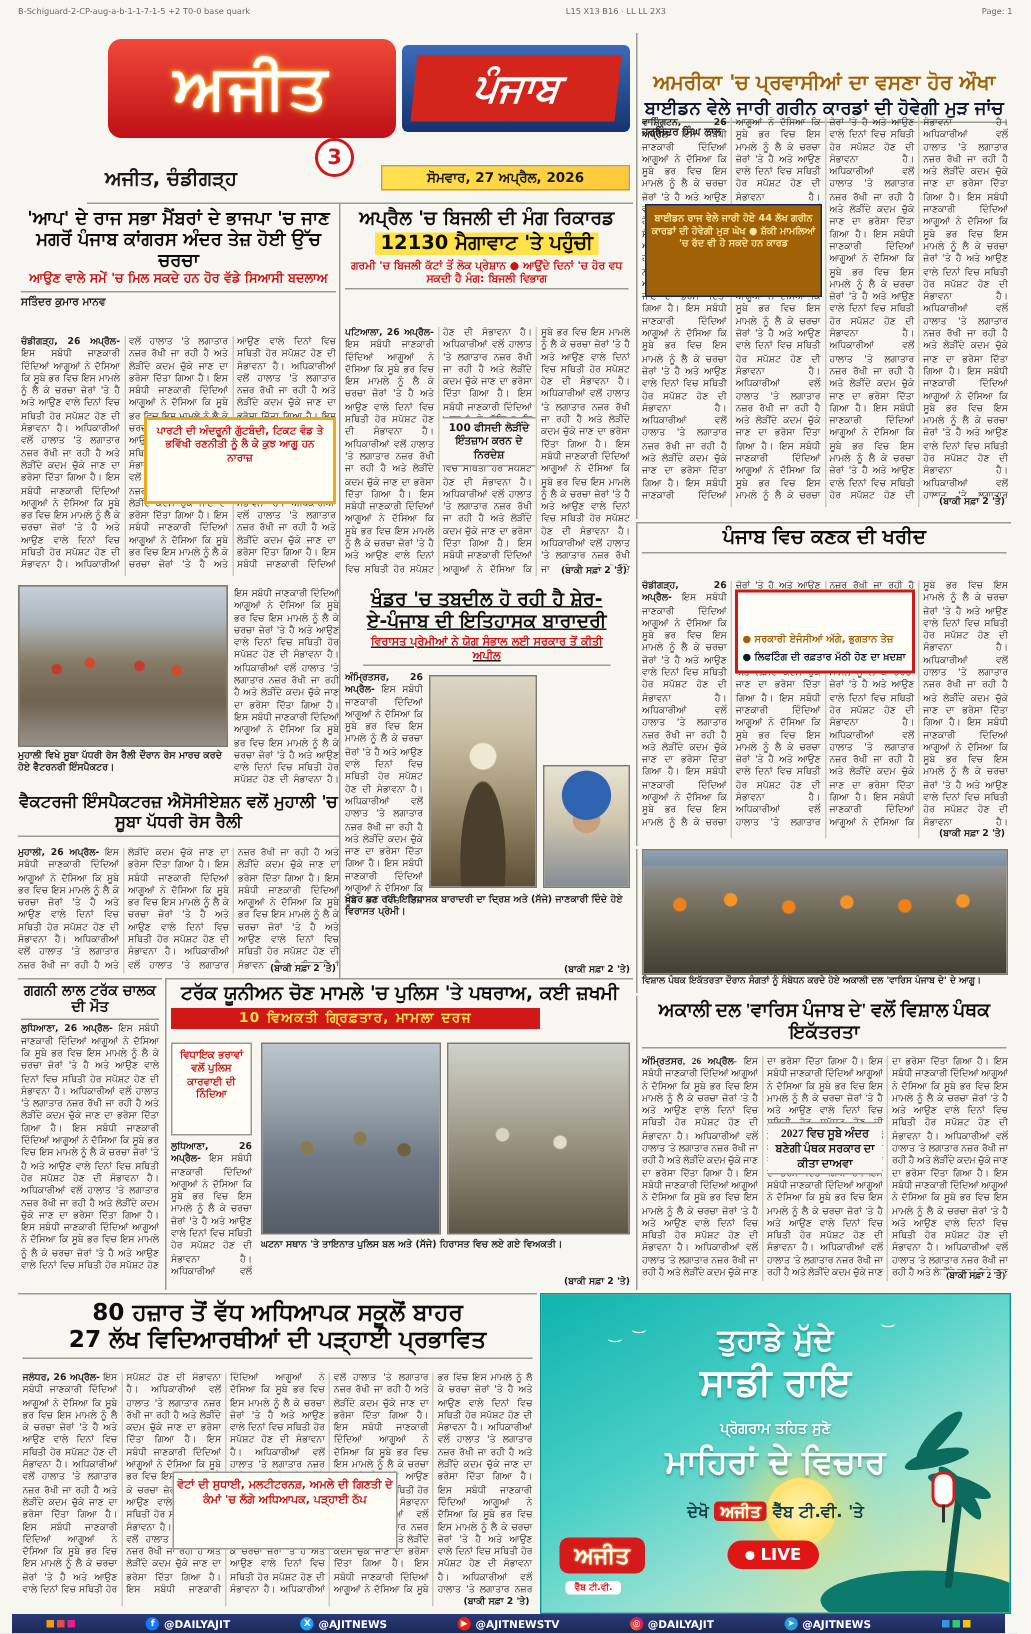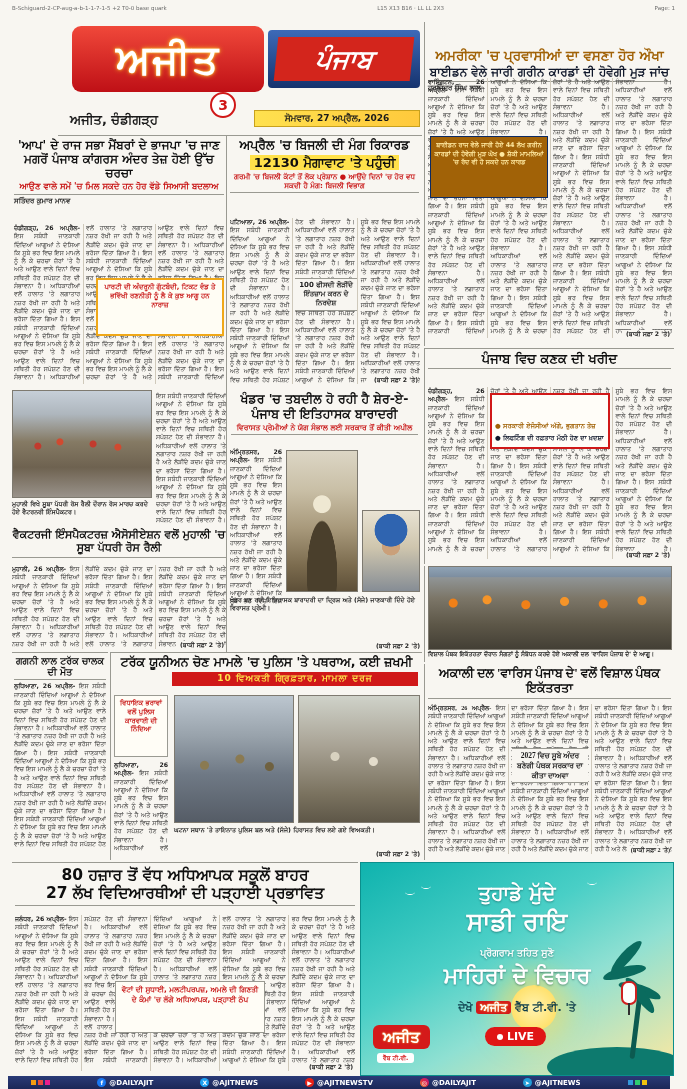--- a/index.html
+++ b/index.html
@@ -203,21 +203,21 @@
     <div class="rule"></div>
     <div class="abs" style="left:0;top:36px;width:214px;height:84px;">
       <div class="body" style="height:84px;column-count:3;">
         <span class="dl">ਮੁਹਾਲੀ, 26 ਅਪ੍ਰੈਲ-</span>
         <span>ਇਸ ਸਬੰਧੀ ਜਾਣਕਾਰੀ ਦਿੰਦਿਆਂ ਆਗੂਆਂ ਨੇ ਦੱਸਿਆ ਕਿ ਸੂਬੇ ਭਰ ਵਿਚ ਇਸ ਮਾਮਲੇ ਨੂੰ ਲੈ ਕੇ ਚਰਚਾ ਜ਼ੋਰਾਂ 'ਤੇ ਹੈ ਅਤੇ ਆਉਣ ਵਾਲੇ ਦਿਨਾਂ ਵਿਚ ਸਥਿਤੀ ਹੋਰ ਸਪੱਸ਼ਟ ਹੋਣ ਦੀ ਸੰਭਾਵਨਾ ਹੈ। ਅਧਿਕਾਰੀਆਂ ਵਲੋਂ ਹਾਲਾਤ 'ਤੇ ਲਗਾਤਾਰ ਨਜ਼ਰ ਰੱਖੀ ਜਾ ਰਹੀ ਹੈ ਅਤੇ ਲੋੜੀਂਦੇ ਕਦਮ ਚੁੱਕੇ ਜਾਣ ਦਾ ਭਰੋਸਾ ਦਿੱਤਾ ਗਿਆ ਹੈ। ਇਸ ਸਬੰਧੀ ਜਾਣਕਾਰੀ ਦਿੰਦਿਆਂ ਆਗੂਆਂ ਨੇ ਦੱਸਿਆ ਕਿ ਸੂਬੇ ਭਰ ਵਿਚ ਇਸ ਮਾਮਲੇ ਨੂੰ ਲੈ ਕੇ ਚਰਚਾ ਜ਼ੋਰਾਂ 'ਤੇ ਹੈ ਅਤੇ ਆਉਣ ਵਾਲੇ ਦਿਨਾਂ ਵਿਚ ਸਥਿਤੀ ਹੋਰ ਸਪੱਸ਼ਟ ਹੋਣ ਦੀ ਸੰਭਾਵਨਾ ਹੈ। ਅਧਿਕਾਰੀਆਂ ਵਲੋਂ ਹਾਲਾਤ 'ਤੇ ਲਗਾਤਾਰ ਨਜ਼ਰ ਰੱਖੀ ਜਾ ਰਹੀ ਹੈ ਅਤੇ ਲੋੜੀਂਦੇ ਕਦਮ ਚੁੱਕੇ ਜਾਣ ਦਾ ਭਰੋਸਾ ਦਿੱਤਾ ਗਿਆ ਹੈ। ਇਸ ਸਬੰਧੀ ਜਾਣਕਾਰੀ ਦਿੰਦਿਆਂ ਆਗੂਆਂ ਨੇ ਦੱਸਿਆ ਕਿ ਸੂਬੇ ਭਰ ਵਿਚ ਇਸ ਮਾਮਲੇ ਨੂੰ ਲੈ ਕੇ ਚਰਚਾ ਜ਼ੋਰਾਂ 'ਤੇ ਹੈ ਅਤੇ ਆਉਣ ਵਾਲੇ ਦਿਨਾਂ ਵਿਚ ਸਥਿਤੀ ਹੋਰ ਸਪੱਸ਼ਟ ਹੋਣ ਦੀ ਸੰਭਾਵਨਾ ਹੈ। ਅਧਿਕਾਰੀਆਂ ਵਲੋਂ ਹਾਲਾਤ 'ਤੇ ਲਗਾਤਾਰ ਨਜ਼ਰ ਰੱਖੀ ਜਾ ਰਹੀ ਹੈ ਅਤੇ ਲੋੜੀਂਦੇ ਕਦਮ ਚੁੱਕੇ ਜਾਣ ਦਾ ਭਰੋਸਾ ਦਿੱਤਾ ਗਿਆ ਹੈ। ਇਸ ਸਬੰਧੀ ਜਾਣਕਾਰੀ ਦਿੰਦਿਆਂ ਆਗੂਆਂ ਨੇ ਦੱਸਿਆ ਕਿ ਸੂਬੇ ਭਰ ਵਿਚ ਇਸ ਮਾਮਲੇ ਨੂੰ ਲੈ ਕੇ ਚਰਚਾ ਜ਼ੋਰਾਂ 'ਤੇ ਹੈ ਅਤੇ ਆਉਣ ਵਾਲੇ ਦਿਨਾਂ ਵਿਚ ਸਥਿਤੀ ਹੋਰ ਸਪੱਸ਼ਟ ਹੋਣ ਦੀ ਸੰਭਾਵਨਾ ਹੈ। ਅਧਿਕਾਰੀਆਂ ਵਲੋਂ ਹਾਲਾਤ 'ਤੇ ਲਗਾਤਾਰ ਨਜ਼ਰ ਰੱਖੀ ਜਾ ਰਹੀ ਹੈ ਅਤੇ ਲੋੜੀਂਦੇ ਕਦਮ ਚੁੱਕੇ ਜਾਣ ਦਾ ਭਰੋਸਾ ਦਿੱਤਾ ਗਿਆ ਹੈ।</span>
       </div>
       <div class="more">(ਬਾਕੀ ਸਫ਼ਾ 2 'ਤੇ)</div>
     </div>
   </div>
 
-  <div class="abs bl" style="left:226px;top:390px;width:196px;height:262px;padding:2px 4px;">
+  <div class="abs bl" style="left:226px;top:390px;width:196px;height:262px;padding:2px 15px;text-decoration:underline;">
     <div class="hd" style="font-size:12.5px;">ਖੰਡਰ 'ਚ ਤਬਦੀਲ ਹੋ ਰਹੀ ਹੈ ਸ਼ੇਰ-ਏ-ਪੰਜਾਬ ਦੀ ਇਤਿਹਾਸਕ ਬਾਰਾਦਰੀ</div>
     <div class="sub" style="font-size:7.5px;margin-top:1px;">ਵਿਰਾਸਤ ਪ੍ਰੇਮੀਆਂ ਨੇ ਯੋਗ ਸੰਭਾਲ ਲਈ ਸਰਕਾਰ ਤੋਂ ਕੀਤੀ ਅਪੀਲ</div>
     <div class="rule"></div>
     <div class="abs" style="left:3px;top:58px;width:190px;height:160px;">
       <div class="abs body" style="left:0;top:0;width:52px;height:160px;column-count:1;">
         <span class="dl">ਅੰਮ੍ਰਿਤਸਰ, 26 ਅਪ੍ਰੈਲ-</span>
         <span>ਇਸ ਸਬੰਧੀ ਜਾਣਕਾਰੀ ਦਿੰਦਿਆਂ ਆਗੂਆਂ ਨੇ ਦੱਸਿਆ ਕਿ ਸੂਬੇ ਭਰ ਵਿਚ ਇਸ ਮਾਮਲੇ ਨੂੰ ਲੈ ਕੇ ਚਰਚਾ ਜ਼ੋਰਾਂ 'ਤੇ ਹੈ ਅਤੇ ਆਉਣ ਵਾਲੇ ਦਿਨਾਂ ਵਿਚ ਸਥਿਤੀ ਹੋਰ ਸਪੱਸ਼ਟ ਹੋਣ ਦੀ ਸੰਭਾਵਨਾ ਹੈ। ਅਧਿਕਾਰੀਆਂ ਵਲੋਂ ਹਾਲਾਤ 'ਤੇ ਲਗਾਤਾਰ ਨਜ਼ਰ ਰੱਖੀ ਜਾ ਰਹੀ ਹੈ ਅਤੇ ਲੋੜੀਂਦੇ ਕਦਮ ਚੁੱਕੇ ਜਾਣ ਦਾ ਭਰੋਸਾ ਦਿੱਤਾ ਗਿਆ ਹੈ। ਇਸ ਸਬੰਧੀ ਜਾਣਕਾਰੀ ਦਿੰਦਿਆਂ ਆਗੂਆਂ ਨੇ ਦੱਸਿਆ ਕਿ ਸੂਬੇ ਭਰ ਵਿਚ ਇਸ ਮਾਮਲੇ ਨੂੰ ਲੈ ਕੇ ਚਰਚਾ ਜ਼ੋਰਾਂ 'ਤੇ ਹੈ ਅਤੇ ਆਉਣ ਵਾਲੇ ਦਿਨਾਂ ਵਿਚ ਸਥਿਤੀ ਹੋਰ ਸਪੱਸ਼ਟ ਹੋਣ ਦੀ ਸੰਭਾਵਨਾ ਹੈ। ਅਧਿਕਾਰੀਆਂ ਵਲੋਂ ਹਾਲਾਤ 'ਤੇ ਲਗਾਤਾਰ ਨਜ਼ਰ ਰੱਖੀ ਜਾ ਰਹੀ ਹੈ ਅਤੇ ਲੋੜੀਂਦੇ ਕਦਮ ਚੁੱਕੇ ਜਾਣ ਦਾ ਭਰੋਸਾ ਦਿੱਤਾ ਗਿਆ ਹੈ। ਇਸ ਸਬੰਧੀ ਜਾਣਕਾਰੀ ਦਿੰਦਿਆਂ ਆਗੂਆਂ ਨੇ ਦੱਸਿਆ ਕਿ ਸੂਬੇ ਭਰ ਵਿਚ ਇਸ ਮਾਮਲੇ ਨੂੰ ਲੈ ਕੇ ਚਰਚਾ ਜ਼ੋਰਾਂ 'ਤੇ ਹੈ ਅਤੇ ਆਉਣ ਵਾਲੇ ਦਿਨਾਂ ਵਿਚ ਸਥਿਤੀ ਹੋਰ ਸਪੱਸ਼ਟ ਹੋਣ ਦੀ ਸੰਭਾਵਨਾ ਹੈ। ਅਧਿਕਾਰੀਆਂ ਵਲੋਂ ਹਾਲਾਤ 'ਤੇ ਲਗਾਤਾਰ ਨਜ਼ਰ ਰੱਖੀ ਜਾ ਰਹੀ ਹੈ ਅਤੇ ਲੋੜੀਂਦੇ ਕਦਮ ਚੁੱਕੇ ਜਾਣ ਦਾ ਭਰੋਸਾ ਦਿੱਤਾ ਗਿਆ ਹੈ।</span>
       </div>
       <div class="abs photo ph-building" style="left:56px;top:2px;width:72px;height:142px;"></div>
       <div class="abs photo ph-portrait" style="left:132px;top:62px;width:58px;height:82px;"></div>
@@ -230,21 +230,21 @@
     <div class="hd" style="font-size:9.5px;">ਗਗਨੀ ਲਾਲ ਟਰੱਕ ਚਾਲਕ ਦੀ ਮੌਤ</div>
     <div class="rule"></div>
     <div class="body" style="height:168px;column-count:1;">
       <span class="dl">ਲੁਧਿਆਣਾ, 26 ਅਪ੍ਰੈਲ-</span>
       <span>ਇਸ ਸਬੰਧੀ ਜਾਣਕਾਰੀ ਦਿੰਦਿਆਂ ਆਗੂਆਂ ਨੇ ਦੱਸਿਆ ਕਿ ਸੂਬੇ ਭਰ ਵਿਚ ਇਸ ਮਾਮਲੇ ਨੂੰ ਲੈ ਕੇ ਚਰਚਾ ਜ਼ੋਰਾਂ 'ਤੇ ਹੈ ਅਤੇ ਆਉਣ ਵਾਲੇ ਦਿਨਾਂ ਵਿਚ ਸਥਿਤੀ ਹੋਰ ਸਪੱਸ਼ਟ ਹੋਣ ਦੀ ਸੰਭਾਵਨਾ ਹੈ। ਅਧਿਕਾਰੀਆਂ ਵਲੋਂ ਹਾਲਾਤ 'ਤੇ ਲਗਾਤਾਰ ਨਜ਼ਰ ਰੱਖੀ ਜਾ ਰਹੀ ਹੈ ਅਤੇ ਲੋੜੀਂਦੇ ਕਦਮ ਚੁੱਕੇ ਜਾਣ ਦਾ ਭਰੋਸਾ ਦਿੱਤਾ ਗਿਆ ਹੈ। ਇਸ ਸਬੰਧੀ ਜਾਣਕਾਰੀ ਦਿੰਦਿਆਂ ਆਗੂਆਂ ਨੇ ਦੱਸਿਆ ਕਿ ਸੂਬੇ ਭਰ ਵਿਚ ਇਸ ਮਾਮਲੇ ਨੂੰ ਲੈ ਕੇ ਚਰਚਾ ਜ਼ੋਰਾਂ 'ਤੇ ਹੈ ਅਤੇ ਆਉਣ ਵਾਲੇ ਦਿਨਾਂ ਵਿਚ ਸਥਿਤੀ ਹੋਰ ਸਪੱਸ਼ਟ ਹੋਣ ਦੀ ਸੰਭਾਵਨਾ ਹੈ। ਅਧਿਕਾਰੀਆਂ ਵਲੋਂ ਹਾਲਾਤ 'ਤੇ ਲਗਾਤਾਰ ਨਜ਼ਰ ਰੱਖੀ ਜਾ ਰਹੀ ਹੈ ਅਤੇ ਲੋੜੀਂਦੇ ਕਦਮ ਚੁੱਕੇ ਜਾਣ ਦਾ ਭਰੋਸਾ ਦਿੱਤਾ ਗਿਆ ਹੈ। ਇਸ ਸਬੰਧੀ ਜਾਣਕਾਰੀ ਦਿੰਦਿਆਂ ਆਗੂਆਂ ਨੇ ਦੱਸਿਆ ਕਿ ਸੂਬੇ ਭਰ ਵਿਚ ਇਸ ਮਾਮਲੇ ਨੂੰ ਲੈ ਕੇ ਚਰਚਾ ਜ਼ੋਰਾਂ 'ਤੇ ਹੈ ਅਤੇ ਆਉਣ ਵਾਲੇ ਦਿਨਾਂ ਵਿਚ ਸਥਿਤੀ ਹੋਰ ਸਪੱਸ਼ਟ ਹੋਣ ਦੀ ਸੰਭਾਵਨਾ ਹੈ। ਅਧਿਕਾਰੀਆਂ ਵਲੋਂ ਹਾਲਾਤ 'ਤੇ ਲਗਾਤਾਰ ਨਜ਼ਰ ਰੱਖੀ ਜਾ ਰਹੀ ਹੈ ਅਤੇ ਲੋੜੀਂਦੇ ਕਦਮ ਚੁੱਕੇ ਜਾਣ ਦਾ ਭਰੋਸਾ ਦਿੱਤਾ ਗਿਆ ਹੈ। ਇਸ ਸਬੰਧੀ ਜਾਣਕਾਰੀ ਦਿੰਦਿਆਂ ਆਗੂਆਂ ਨੇ ਦੱਸਿਆ ਕਿ ਸੂਬੇ ਭਰ ਵਿਚ ਇਸ ਮਾਮਲੇ ਨੂੰ ਲੈ ਕੇ ਚਰਚਾ ਜ਼ੋਰਾਂ 'ਤੇ ਹੈ ਅਤੇ ਆਉਣ ਵਾਲੇ ਦਿਨਾਂ ਵਿਚ ਸਥਿਤੀ ਹੋਰ ਸਪੱਸ਼ਟ ਹੋਣ ਦੀ ਸੰਭਾਵਨਾ ਹੈ। ਅਧਿਕਾਰੀਆਂ ਵਲੋਂ ਹਾਲਾਤ 'ਤੇ ਲਗਾਤਾਰ ਨਜ਼ਰ ਰੱਖੀ ਜਾ ਰਹੀ ਹੈ ਅਤੇ ਲੋੜੀਂਦੇ ਕਦਮ ਚੁੱਕੇ ਜਾਣ ਦਾ ਭਰੋਸਾ ਦਿੱਤਾ ਗਿਆ ਹੈ। ਇਸ ਸਬੰਧੀ ਜਾਣਕਾਰੀ ਦਿੰਦਿਆਂ ਆਗੂਆਂ ਨੇ ਦੱਸਿਆ ਕਿ ਸੂਬੇ ਭਰ ਵਿਚ ਇਸ ਮਾਮਲੇ ਨੂੰ ਲੈ ਕੇ ਚਰਚਾ ਜ਼ੋਰਾਂ 'ਤੇ ਹੈ ਅਤੇ ਆਉਣ ਵਾਲੇ ਦਿਨਾਂ ਵਿਚ ਸਥਿਤੀ ਹੋਰ ਸਪੱਸ਼ਟ ਹੋਣ ਦੀ ਸੰਭਾਵਨਾ ਹੈ। ਅਧਿਕਾਰੀਆਂ ਵਲੋਂ ਹਾਲਾਤ 'ਤੇ ਲਗਾਤਾਰ ਨਜ਼ਰ ਰੱਖੀ ਜਾ ਰਹੀ ਹੈ ਅਤੇ ਲੋੜੀਂਦੇ ਕਦਮ ਚੁੱਕੇ ਜਾਣ ਦਾ ਭਰੋਸਾ ਦਿੱਤਾ ਗਿਆ ਹੈ। ਇਸ ਸਬੰਧੀ ਜਾਣਕਾਰੀ ਦਿੰਦਿਆਂ ਆਗੂਆਂ ਨੇ ਦੱਸਿਆ ਕਿ ਸੂਬੇ ਭਰ ਵਿਚ ਇਸ ਮਾਮਲੇ ਨੂੰ ਲੈ ਕੇ ਚਰਚਾ ਜ਼ੋਰਾਂ 'ਤੇ ਹੈ ਅਤੇ ਆਉਣ ਵਾਲੇ ਦਿਨਾਂ ਵਿਚ ਸਥਿਤੀ ਹੋਰ ਸਪੱਸ਼ਟ ਹੋਣ ਦੀ ਸੰਭਾਵਨਾ ਹੈ। ਅਧਿਕਾਰੀਆਂ ਵਲੋਂ ਹਾਲਾਤ 'ਤੇ ਲਗਾਤਾਰ ਨਜ਼ਰ ਰੱਖੀ ਜਾ ਰਹੀ ਹੈ ਅਤੇ ਲੋੜੀਂਦੇ ਕਦਮ ਚੁੱਕੇ ਜਾਣ ਦਾ ਭਰੋਸਾ ਦਿੱਤਾ ਗਿਆ ਹੈ।</span>
     </div>
   </div>
 
   <div class="abs bt bl" style="left:110px;top:652px;width:312px;height:208px;padding:2px 3px;">
     <div class="hd" style="font-size:12.5px;">ਟਰੱਕ ਯੂਨੀਅਨ ਚੋਣ ਮਾਮਲੇ 'ਚ ਪੁਲਿਸ 'ਤੇ ਪਥਰਾਅ, ਕਈ ਜ਼ਖਮੀ</div>
-    <div class="redstrip" style="margin-left:58px;width:246px;height:14px;margin-top:2px;">10 ਵਿਅਕਤੀ ਗ੍ਰਿਫ਼ਤਾਰ, ਮਾਮਲਾ ਦਰਜ</div>
+    <div class="redstrip" style="width:246px;height:14px;margin-top:2px;">10 ਵਿਅਕਤੀ ਗ੍ਰਿਫ਼ਤਾਰ, ਮਾਮਲਾ ਦਰਜ</div>
     <div class="abs" style="left:3px;top:40px;width:306px;height:162px;">
       <div class="abs sidebox" style="left:0;top:2px;width:54px;height:62px;">ਵਿਧਾਇਕ ਭਰਾਵਾਂ ਵਲੋਂ ਪੁਲਿਸ ਕਾਰਵਾਈ ਦੀ ਨਿੰਦਿਆ</div>
       <div class="abs body" style="left:0;top:68px;width:54px;height:92px;column-count:1;">
         <span class="dl">ਲੁਧਿਆਣਾ, 26 ਅਪ੍ਰੈਲ-</span>
         <span>ਇਸ ਸਬੰਧੀ ਜਾਣਕਾਰੀ ਦਿੰਦਿਆਂ ਆਗੂਆਂ ਨੇ ਦੱਸਿਆ ਕਿ ਸੂਬੇ ਭਰ ਵਿਚ ਇਸ ਮਾਮਲੇ ਨੂੰ ਲੈ ਕੇ ਚਰਚਾ ਜ਼ੋਰਾਂ 'ਤੇ ਹੈ ਅਤੇ ਆਉਣ ਵਾਲੇ ਦਿਨਾਂ ਵਿਚ ਸਥਿਤੀ ਹੋਰ ਸਪੱਸ਼ਟ ਹੋਣ ਦੀ ਸੰਭਾਵਨਾ ਹੈ। ਅਧਿਕਾਰੀਆਂ ਵਲੋਂ ਹਾਲਾਤ 'ਤੇ ਲਗਾਤਾਰ ਨਜ਼ਰ ਰੱਖੀ ਜਾ ਰਹੀ ਹੈ ਅਤੇ ਲੋੜੀਂਦੇ ਕਦਮ ਚੁੱਕੇ ਜਾਣ ਦਾ ਭਰੋਸਾ ਦਿੱਤਾ ਗਿਆ ਹੈ। ਇਸ ਸਬੰਧੀ ਜਾਣਕਾਰੀ ਦਿੰਦਿਆਂ ਆਗੂਆਂ ਨੇ ਦੱਸਿਆ ਕਿ ਸੂਬੇ ਭਰ ਵਿਚ ਇਸ ਮਾਮਲੇ ਨੂੰ ਲੈ ਕੇ ਚਰਚਾ ਜ਼ੋਰਾਂ 'ਤੇ ਹੈ ਅਤੇ ਆਉਣ ਵਾਲੇ ਦਿਨਾਂ ਵਿਚ ਸਥਿਤੀ ਹੋਰ ਸਪੱਸ਼ਟ ਹੋਣ ਦੀ ਸੰਭਾਵਨਾ ਹੈ। ਅਧਿਕਾਰੀਆਂ ਵਲੋਂ ਹਾਲਾਤ 'ਤੇ ਲਗਾਤਾਰ ਨਜ਼ਰ ਰੱਖੀ ਜਾ ਰਹੀ ਹੈ ਅਤੇ ਲੋੜੀਂਦੇ ਕਦਮ ਚੁੱਕੇ ਜਾਣ ਦਾ ਭਰੋਸਾ ਦਿੱਤਾ ਗਿਆ ਹੈ। ਇਸ ਸਬੰਧੀ ਜਾਣਕਾਰੀ ਦਿੰਦਿਆਂ ਆਗੂਆਂ ਨੇ ਦੱਸਿਆ ਕਿ ਸੂਬੇ ਭਰ ਵਿਚ ਇਸ ਮਾਮਲੇ ਨੂੰ ਲੈ ਕੇ ਚਰਚਾ ਜ਼ੋਰਾਂ 'ਤੇ ਹੈ ਅਤੇ ਆਉਣ ਵਾਲੇ ਦਿਨਾਂ ਵਿਚ ਸਥਿਤੀ ਹੋਰ ਸਪੱਸ਼ਟ ਹੋਣ ਦੀ ਸੰਭਾਵਨਾ ਹੈ। ਅਧਿਕਾਰੀਆਂ ਵਲੋਂ ਹਾਲਾਤ 'ਤੇ ਲਗਾਤਾਰ ਨਜ਼ਰ ਰੱਖੀ ਜਾ ਰਹੀ ਹੈ ਅਤੇ ਲੋੜੀਂਦੇ ਕਦਮ ਚੁੱਕੇ ਜਾਣ ਦਾ ਭਰੋਸਾ ਦਿੱਤਾ ਗਿਆ ਹੈ।</span>
       </div>
       <div class="abs photo ph-police" style="left:60px;top:2px;width:120px;height:128px;"></div>
       <div class="abs photo ph-crowd2" style="left:184px;top:2px;width:122px;height:128px;"></div>
       <div class="abs cap" style="left:60px;top:133px;width:246px;">ਘਟਨਾ ਸਥਾਨ 'ਤੇ ਤਾਇਨਾਤ ਪੁਲਿਸ ਬਲ ਅਤੇ (ਸੱਜੇ) ਹਿਰਾਸਤ ਵਿਚ ਲਏ ਗਏ ਵਿਅਕਤੀ।</div>
     </div>
@@ -287,21 +287,21 @@
 
   <div class="abs bt" style="left:12px;top:862px;width:346px;height:214px;padding:3px;">
     <div class="hd" style="font-size:15.5px;">80 ਹਜ਼ਾਰ ਤੋਂ ਵੱਧ ਅਧਿਆਪਕ ਸਕੂਲੋਂ ਬਾਹਰ</div>
     <div class="hd" style="font-size:15.5px;">27 ਲੱਖ ਵਿਦਿਆਰਥੀਆਂ ਦੀ ਪੜ੍ਹਾਈ ਪ੍ਰਭਾਵਿਤ</div>
     <div class="rule"></div>
     <div class="abs" style="left:3px;top:52px;width:340px;height:156px;">
       <div class="body" style="height:156px;column-count:5;">
         <span class="dl">ਜਲੰਧਰ, 26 ਅਪ੍ਰੈਲ-</span>
         <span>ਇਸ ਸਬੰਧੀ ਜਾਣਕਾਰੀ ਦਿੰਦਿਆਂ ਆਗੂਆਂ ਨੇ ਦੱਸਿਆ ਕਿ ਸੂਬੇ ਭਰ ਵਿਚ ਇਸ ਮਾਮਲੇ ਨੂੰ ਲੈ ਕੇ ਚਰਚਾ ਜ਼ੋਰਾਂ 'ਤੇ ਹੈ ਅਤੇ ਆਉਣ ਵਾਲੇ ਦਿਨਾਂ ਵਿਚ ਸਥਿਤੀ ਹੋਰ ਸਪੱਸ਼ਟ ਹੋਣ ਦੀ ਸੰਭਾਵਨਾ ਹੈ। ਅਧਿਕਾਰੀਆਂ ਵਲੋਂ ਹਾਲਾਤ 'ਤੇ ਲਗਾਤਾਰ ਨਜ਼ਰ ਰੱਖੀ ਜਾ ਰਹੀ ਹੈ ਅਤੇ ਲੋੜੀਂਦੇ ਕਦਮ ਚੁੱਕੇ ਜਾਣ ਦਾ ਭਰੋਸਾ ਦਿੱਤਾ ਗਿਆ ਹੈ। ਇਸ ਸਬੰਧੀ ਜਾਣਕਾਰੀ ਦਿੰਦਿਆਂ ਆਗੂਆਂ ਨੇ ਦੱਸਿਆ ਕਿ ਸੂਬੇ ਭਰ ਵਿਚ ਇਸ ਮਾਮਲੇ ਨੂੰ ਲੈ ਕੇ ਚਰਚਾ ਜ਼ੋਰਾਂ 'ਤੇ ਹੈ ਅਤੇ ਆਉਣ ਵਾਲੇ ਦਿਨਾਂ ਵਿਚ ਸਥਿਤੀ ਹੋਰ ਸਪੱਸ਼ਟ ਹੋਣ ਦੀ ਸੰਭਾਵਨਾ ਹੈ। ਅਧਿਕਾਰੀਆਂ ਵਲੋਂ ਹਾਲਾਤ 'ਤੇ ਲਗਾਤਾਰ ਨਜ਼ਰ ਰੱਖੀ ਜਾ ਰਹੀ ਹੈ ਅਤੇ ਲੋੜੀਂਦੇ ਕਦਮ ਚੁੱਕੇ ਜਾਣ ਦਾ ਭਰੋਸਾ ਦਿੱਤਾ ਗਿਆ ਹੈ। ਇਸ ਸਬੰਧੀ ਜਾਣਕਾਰੀ ਦਿੰਦਿਆਂ ਆਗੂਆਂ ਨੇ ਦੱਸਿਆ ਕਿ ਸੂਬੇ ਭਰ ਵਿਚ ਇਸ ਮਾਮਲੇ ਨੂੰ ਲੈ ਕੇ ਚਰਚਾ ਜ਼ੋਰਾਂ 'ਤੇ ਹੈ ਅਤੇ ਆਉਣ ਵਾਲੇ ਦਿਨਾਂ ਵਿਚ ਸਥਿਤੀ ਹੋਰ ਸਪੱਸ਼ਟ ਹੋਣ ਦੀ ਸੰਭਾਵਨਾ ਹੈ। ਅਧਿਕਾਰੀਆਂ ਵਲੋਂ ਹਾਲਾਤ 'ਤੇ ਲਗਾਤਾਰ ਨਜ਼ਰ ਰੱਖੀ ਜਾ ਰਹੀ ਹੈ ਅਤੇ ਲੋੜੀਂਦੇ ਕਦਮ ਚੁੱਕੇ ਜਾਣ ਦਾ ਭਰੋਸਾ ਦਿੱਤਾ ਗਿਆ ਹੈ। ਇਸ ਸਬੰਧੀ ਜਾਣਕਾਰੀ ਦਿੰਦਿਆਂ ਆਗੂਆਂ ਨੇ ਦੱਸਿਆ ਕਿ ਸੂਬੇ ਭਰ ਵਿਚ ਇਸ ਮਾਮਲੇ ਨੂੰ ਲੈ ਕੇ ਚਰਚਾ ਜ਼ੋਰਾਂ 'ਤੇ ਹੈ ਅਤੇ ਆਉਣ ਵਾਲੇ ਦਿਨਾਂ ਵਿਚ ਸਥਿਤੀ ਹੋਰ ਸਪੱਸ਼ਟ ਹੋਣ ਦੀ ਸੰਭਾਵਨਾ ਹੈ। ਅਧਿਕਾਰੀਆਂ ਵਲੋਂ ਹਾਲਾਤ 'ਤੇ ਲਗਾਤਾਰ ਨਜ਼ਰ ਰੱਖੀ ਜਾ ਰਹੀ ਹੈ ਅਤੇ ਲੋੜੀਂਦੇ ਕਦਮ ਚੁੱਕੇ ਜਾਣ ਦਾ ਭਰੋਸਾ ਦਿੱਤਾ ਗਿਆ ਹੈ। ਇਸ ਸਬੰਧੀ ਜਾਣਕਾਰੀ ਦਿੰਦਿਆਂ ਆਗੂਆਂ ਨੇ ਦੱਸਿਆ ਕਿ ਸੂਬੇ ਭਰ ਵਿਚ ਇਸ ਮਾਮਲੇ ਨੂੰ ਲੈ ਕੇ ਚਰਚਾ ਜ਼ੋਰਾਂ 'ਤੇ ਹੈ ਅਤੇ ਆਉਣ ਵਾਲੇ ਦਿਨਾਂ ਵਿਚ ਸਥਿਤੀ ਹੋਰ ਸਪੱਸ਼ਟ ਹੋਣ ਦੀ ਸੰਭਾਵਨਾ ਹੈ। ਅਧਿਕਾਰੀਆਂ ਵਲੋਂ ਹਾਲਾਤ 'ਤੇ ਲਗਾਤਾਰ ਨਜ਼ਰ ਰੱਖੀ ਜਾ ਰਹੀ ਹੈ ਅਤੇ ਲੋੜੀਂਦੇ ਕਦਮ ਚੁੱਕੇ ਜਾਣ ਦਾ ਭਰੋਸਾ ਦਿੱਤਾ ਗਿਆ ਹੈ। ਇਸ ਸਬੰਧੀ ਜਾਣਕਾਰੀ ਦਿੰਦਿਆਂ ਆਗੂਆਂ ਨੇ ਦੱਸਿਆ ਕਿ ਸੂਬੇ ਭਰ ਵਿਚ ਇਸ ਮਾਮਲੇ ਨੂੰ ਲੈ ਕੇ ਚਰਚਾ ਜ਼ੋਰਾਂ 'ਤੇ ਹੈ ਅਤੇ ਆਉਣ ਵਾਲੇ ਦਿਨਾਂ ਵਿਚ ਸਥਿਤੀ ਹੋਰ ਸਪੱਸ਼ਟ ਹੋਣ ਦੀ ਸੰਭਾਵਨਾ ਹੈ। ਅਧਿਕਾਰੀਆਂ ਵਲੋਂ ਹਾਲਾਤ 'ਤੇ ਲਗਾਤਾਰ ਨਜ਼ਰ ਰੱਖੀ ਜਾ ਰਹੀ ਹੈ ਅਤੇ ਲੋੜੀਂਦੇ ਕਦਮ ਚੁੱਕੇ ਜਾਣ ਦਾ ਭਰੋਸਾ ਦਿੱਤਾ ਗਿਆ ਹੈ। ਇਸ ਸਬੰਧੀ ਜਾਣਕਾਰੀ ਦਿੰਦਿਆਂ ਆਗੂਆਂ ਨੇ ਦੱਸਿਆ ਕਿ ਸੂਬੇ ਭਰ ਵਿਚ ਇਸ ਮਾਮਲੇ ਨੂੰ ਲੈ ਕੇ ਚਰਚਾ ਜ਼ੋਰਾਂ 'ਤੇ ਹੈ ਅਤੇ ਆਉਣ ਵਾਲੇ ਦਿਨਾਂ ਵਿਚ ਸਥਿਤੀ ਹੋਰ ਸਪੱਸ਼ਟ ਹੋਣ ਦੀ ਸੰਭਾਵਨਾ ਹੈ। ਅਧਿਕਾਰੀਆਂ ਵਲੋਂ ਹਾਲਾਤ 'ਤੇ ਲਗਾਤਾਰ ਨਜ਼ਰ ਰੱਖੀ ਜਾ ਰਹੀ ਹੈ ਅਤੇ ਲੋੜੀਂਦੇ ਕਦਮ ਚੁੱਕੇ ਜਾਣ ਦਾ ਭਰੋਸਾ ਦਿੱਤਾ ਗਿਆ ਹੈ। ਇਸ ਸਬੰਧੀ ਜਾਣਕਾਰੀ ਦਿੰਦਿਆਂ ਆਗੂਆਂ ਨੇ ਦੱਸਿਆ ਕਿ ਸੂਬੇ ਭਰ ਵਿਚ ਇਸ ਮਾਮਲੇ ਨੂੰ ਲੈ ਕੇ ਚਰਚਾ ਜ਼ੋਰਾਂ 'ਤੇ ਹੈ ਅਤੇ ਆਉਣ ਵਾਲੇ ਦਿਨਾਂ ਵਿਚ ਸਥਿਤੀ ਹੋਰ ਸਪੱਸ਼ਟ ਹੋਣ ਦੀ ਸੰਭਾਵਨਾ ਹੈ। ਅਧਿਕਾਰੀਆਂ ਵਲੋਂ ਹਾਲਾਤ 'ਤੇ ਲਗਾਤਾਰ ਨਜ਼ਰ ਰੱਖੀ ਜਾ ਰਹੀ ਹੈ ਅਤੇ ਲੋੜੀਂਦੇ ਕਦਮ ਚੁੱਕੇ ਜਾਣ ਦਾ ਭਰੋਸਾ ਦਿੱਤਾ ਗਿਆ ਹੈ। ਇਸ ਸਬੰਧੀ ਜਾਣਕਾਰੀ ਦਿੰਦਿਆਂ ਆਗੂਆਂ ਨੇ ਦੱਸਿਆ ਕਿ ਸੂਬੇ ਭਰ ਵਿਚ ਇਸ ਮਾਮਲੇ ਨੂੰ ਲੈ ਕੇ ਚਰਚਾ ਜ਼ੋਰਾਂ 'ਤੇ ਹੈ ਅਤੇ ਆਉਣ ਵਾਲੇ ਦਿਨਾਂ ਵਿਚ ਸਥਿਤੀ ਹੋਰ ਸਪੱਸ਼ਟ ਹੋਣ ਦੀ ਸੰਭਾਵਨਾ ਹੈ। ਅਧਿਕਾਰੀਆਂ ਵਲੋਂ ਹਾਲਾਤ 'ਤੇ ਲਗਾਤਾਰ ਨਜ਼ਰ ਰੱਖੀ ਜਾ ਰਹੀ ਹੈ ਅਤੇ ਲੋੜੀਂਦੇ ਕਦਮ ਚੁੱਕੇ ਜਾਣ ਦਾ ਭਰੋਸਾ ਦਿੱਤਾ ਗਿਆ ਹੈ। ਇਸ ਸਬੰਧੀ ਜਾਣਕਾਰੀ ਦਿੰਦਿਆਂ ਆਗੂਆਂ ਨੇ ਦੱਸਿਆ ਕਿ ਸੂਬੇ ਭਰ ਵਿਚ ਇਸ ਮਾਮਲੇ ਨੂੰ ਲੈ ਕੇ ਚਰਚਾ ਜ਼ੋਰਾਂ 'ਤੇ ਹੈ ਅਤੇ ਆਉਣ ਵਾਲੇ ਦਿਨਾਂ ਵਿਚ ਸਥਿਤੀ ਹੋਰ ਸਪੱਸ਼ਟ ਹੋਣ ਦੀ ਸੰਭਾਵਨਾ ਹੈ। ਅਧਿਕਾਰੀਆਂ ਵਲੋਂ ਹਾਲਾਤ 'ਤੇ ਲਗਾਤਾਰ ਨਜ਼ਰ ਰੱਖੀ ਜਾ ਰਹੀ ਹੈ ਅਤੇ ਲੋੜੀਂਦੇ ਕਦਮ ਚੁੱਕੇ ਜਾਣ ਦਾ ਭਰੋਸਾ ਦਿੱਤਾ ਗਿਆ ਹੈ।</span>
       </div>
-      <div class="abs sidebox" style="left:100px;top:66px;width:150px;height:52px;font-size:7.4px;">ਵੋਟਾਂ ਦੀ ਸੁਧਾਈ, ਮਲਟੀਪਰਪਜ਼, ਅਮਲੇ ਦੀ ਗਿਣਤੀ ਦੇ ਕੰਮਾਂ 'ਚ ਲੱਗੇ ਅਧਿਆਪਕ, ਪੜ੍ਹਾਈ ਠੱਪ</div>
+      <div class="abs sidebox" style="left:100px;top:66px;width:150px;height:52px;font-size:7.4px;">ਵੋਟਾਂ ਦੀ ਸੁਧਾਈ, ਮਲਟੀਟਰਨਰ਼, ਅਮਲੇ ਦੀ ਗਿਣਤੀ ਦੇ ਕੰਮਾਂ 'ਚ ਲੱਗੇ ਅਧਿਆਪਕ, ਪੜ੍ਹਾਈ ਠੱਪ</div>
       <div class="more">(ਬਾਕੀ ਸਫ਼ਾ 2 'ਤੇ)</div>
     </div>
   </div>
 
   <div class="abs ad" style="left:360px;top:862px;width:314px;height:214px;">
     <div class="sun" style="right:116px;bottom:44px;width:46px;height:46px;"></div>
     <div class="island" style="right:-14px;bottom:-12px;width:140px;height:40px;"></div>
     <div class="palm-trunk" style="right:34px;bottom:16px;transform:rotate(7deg);"></div>
     <div class="palm-leaf" style="right:10px;bottom:86px;transform:rotate(18deg);"></div>
     <div class="palm-leaf" style="right:26px;bottom:92px;transform:rotate(-14deg);"></div>

